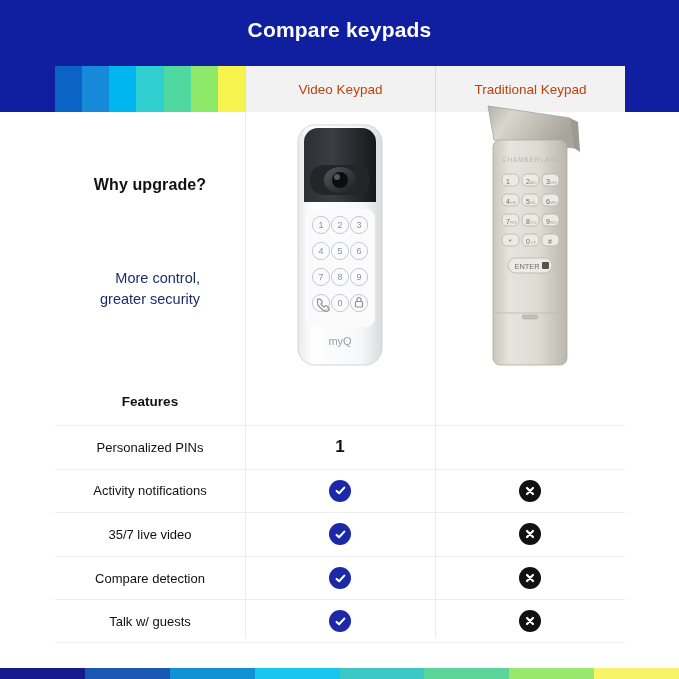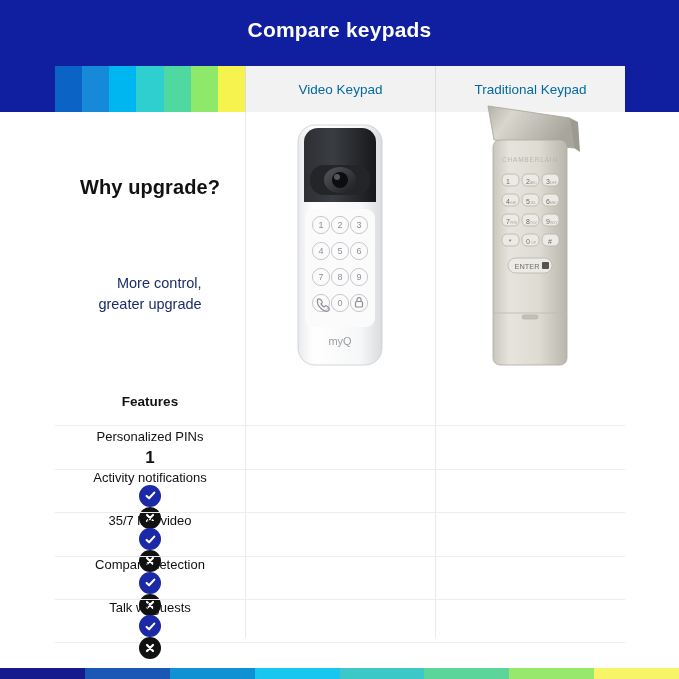--- a/index.html
+++ b/index.html
@@ -47,21 +47,21 @@
     position: absolute;
     left: 55px; top: 66px;
     width: 570px; height: 572px;
   }
   .col-head {
     position: absolute;
     top: 0; height: 46px;
     background: #f2f2f2;
     display: flex; align-items: center; justify-content: center;
     font-size: 13.5px;
-    color: #0369a1;
+    color: #c2410c;
     font-weight: normal;
   }
   .col-head.video { left: 190px; width: 190px; border-left: 1px solid #dcdcdc; }
   .col-head.trad  { left: 380px; width: 190px; border-left: 1px solid #dcdcdc; }
 
   
   .vsep {
     position: absolute;
     top: 46px; bottom: 0;
     width: 1px;
@@ -72,21 +72,21 @@
 
   
   .hero {
     position: absolute;
     left: 0; top: 46px;
     width: 190px; height: 266px;
     display: flex; flex-direction: column; align-items: center;
   }
   .hero-q {
     margin-top: 64px;
-    font-size: 20px;
+    font-size: 16px;
     font-weight: bold;
     color: #111111;
     letter-spacing: 0.1px;
   }
   .hero-sub {
     margin-top: 74px;
     font-size: 14.5px;
     line-height: 1.42;
     text-align: right;
     color: #1c2c6b;
@@ -115,21 +115,20 @@
     font-size: 13.5px; font-weight: bold; color: #111111;
   }
 
   
   .rows { position: absolute; left: 0; top: 359px; width: 570px; }
   .row {
     position: relative;
     height: 43.6px;
     border-top: 1px solid #ededed;
     display: flex;
-    flex-direction: column;
   }
   .row:last-child { border-bottom: 1px solid #ededed; }
   .cell {
     display: flex; align-items: center; justify-content: center;
     height: 100%;
   }
   .cell.label { width: 190px; font-size: 13px; color: #111111; }
   .cell.val   { width: 190px; }
 
   .num {
@@ -185,21 +184,21 @@
     <div class="col-head video">Video Keypad</div>
     <div class="col-head trad">Traditional Keypad</div>
 
     <div class="vsep a"></div>
     <div class="vsep b"></div>
 
     <div class="hero">
       <div class="hero-q">Why upgrade?</div>
       <div class="hero-sub">
         <span>More control,</span><br>
-        <span>greater upgrade</span>
+        <span>greater security</span>
       </div>
     </div>
 
     <div class="prod-cell video">
       <svg class="kp-video" viewBox="0 0 92 248">
         <defs>
           <linearGradient id="vbody" x1="0" y1="0" x2="1" y2="0">
             <stop offset="0" stop-color="#e9eaec"></stop>
             <stop offset="0.18" stop-color="#ffffff"></stop>
             <stop offset="0.75" stop-color="#f6f7f8"></stop>

